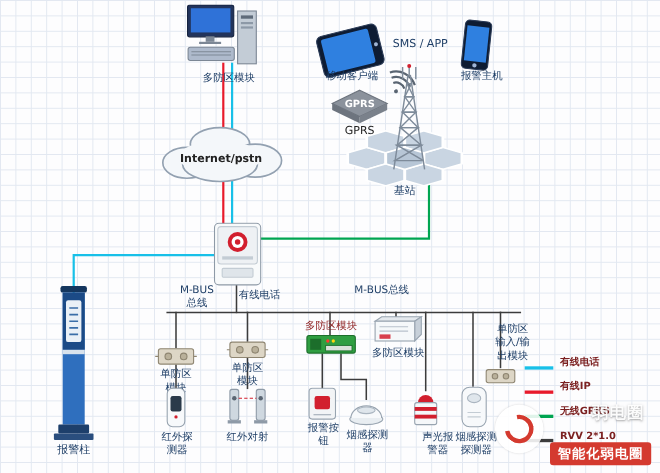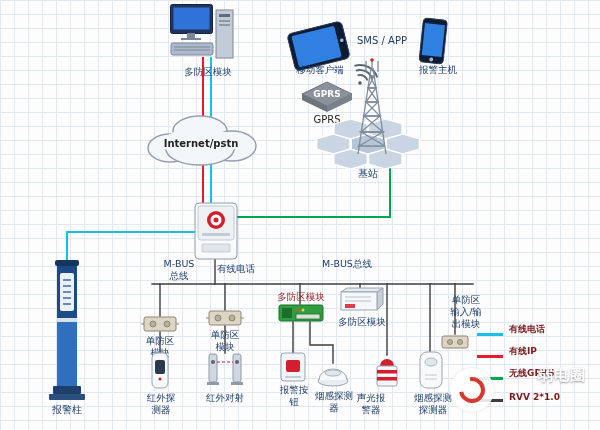--- a/index.html
+++ b/index.html
@@ -303,21 +303,21 @@
 器</div>
 
   <div class="abs" style="left:373px;top:354px">
     <svg width="28" height="36" viewBox="0 0 28 36">
       <path d="M7 12 a7 7 0 0 1 14 0 z" fill="#d21f2e"></path>
       <rect x="4" y="12" width="20" height="20" rx="2" fill="#f5f7f9" stroke="#98a4b0"></rect>
       <rect x="4" y="16" width="20" height="3.5" fill="#d21f2e"></rect>
       <rect x="4" y="23" width="20" height="3.5" fill="#d21f2e"></rect>
     </svg>
   </div>
-  <div class="lbl" style="left:349px;top:392px;width:44px">声光报
+  <div class="lbl" style="left:376px;top:392px;width:44px">声光报
 警器</div>
 
   <div class="abs" style="left:416px;top:350px">
     <svg width="30" height="40" viewBox="0 0 30 40">
       <rect x="4" y="2" width="22" height="36" rx="7" fill="#f7f9fb" stroke="#98a4b0"></rect>
       <ellipse cx="15" cy="12" rx="6" ry="4" fill="#dfe6ec" stroke="#aab5c0"></ellipse>
       <line x1="9" y1="25" x2="21" y2="25" stroke="#c3ccd4"></line>
       <line x1="9" y1="29" x2="21" y2="29" stroke="#c3ccd4"></line>
     </svg>
   </div>
@@ -336,14 +336,15 @@
     <span class="legend-line" style="background-color: rgb(0, 165, 81);"></span>
     <span class="legend-text">无线GPRS</span>
   </div>
   <div class="legend-row" style="left:477px;top:384px">
     <span class="legend-line" style="background-color: rgb(60, 60, 60);"></span>
     <span class="legend-text">RVV 2*1.0</span>
   </div>
 
   <div id="wm-circle" style="left:450px;top:368px"></div>
   <div id="wm-ghost" style="left:538px;top:366px">弱电圈</div>
+  <div id="wm-pill" style="left:500px;top:402px">智能化弱电圈</div>
 
 </div>
 
 </body></html>

